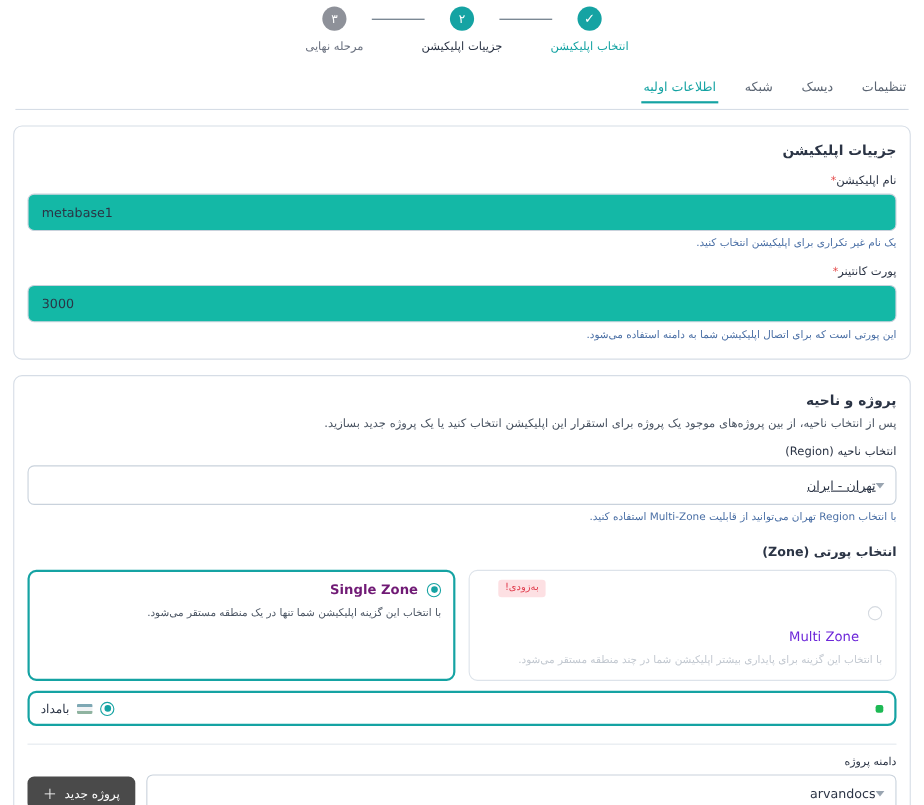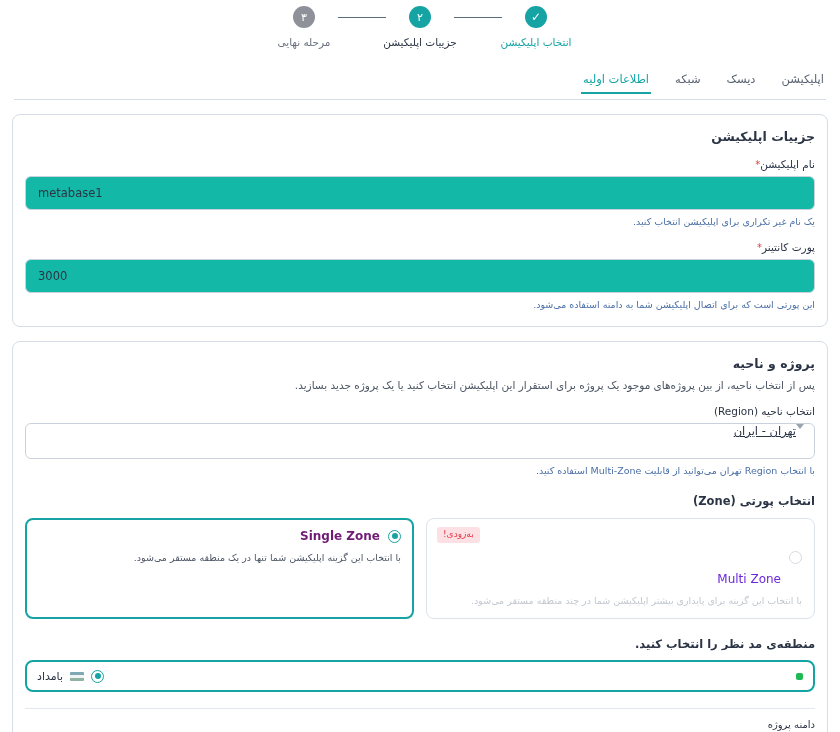--- a/index.html
+++ b/index.html
@@ -138,21 +138,21 @@
     color: #4a6fa5;
     text-align: right;
     margin-top: 6px;
   }
 
   .select-box {
     border: 1px solid #c9d2dc;
     border-radius: 6px;
     height: 34px;
     display: flex;
-    align-items: flex-start;
+    align-items: center;
     justify-content: space-between;
     padding: 0 10px;
     background: #fff;
     cursor: pointer;
     text-decoration: underline;
   }
   .select-value {
     font-size: 11.5px;
     color: #2b3445;
     flex: 1;
@@ -223,21 +223,21 @@
     box-sizing: border-box;
   }
   .radio.off { border-color: #d5dae0; }
   .radio .dot {
     width: 6px; height: 6px;
     border-radius: 50%;
     background: #15a3a3;
   }
   .badge-soon {
     position: absolute;
-    top: 8px; left: 10px;
+    top: 8px; left: 26px;
     background: #fde0e3;
     color: #e0394a;
     font-size: 9px;
     padding: 2px 6px;
     border-radius: 3px;
     line-height: 1.3;
   }
 
   
   .region-prompt {
@@ -360,21 +360,21 @@
   <div class="step">
     <div class="step-circle done">
       <span class="check-glyph">✓</span>
     </div>
     <div class="step-label teal">انتخاب اپلیکیشن</div>
   </div>
 </div>
 
 <div class="tabs-wrap">
   <div class="tabs">
-    <div class="tab">اپلیکیشن</div>
+    <div class="tab">تنظیمات</div>
     <div class="tab">دیسک</div>
     <div class="tab">شبکه</div>
     <div class="tab active">اطلاعات اولیه</div>
   </div>
   <div class="tabs-divider"></div>
 </div>
 
 <div class="card">
   <div class="card-title">جزییات اپلیکیشن</div>
 
@@ -428,21 +428,20 @@
       <div class="zone-head">
         <span class="zone-name">Single Zone</span>
         <span class="radio">
             <span class="dot"></span>
           </span>
       </div>
       <div class="zone-desc">با انتخاب این گزینه اپلیکیشن شما تنها در یک منطقه مستقر می‌شود.</div>
     </div>
   </div>
 
-  <div class="region-prompt">منطقه‌ی مد نظر را انتخاب کنید.</div>
 
   <div class="region-row">
     <span class="green-dot"></span>
     <span class="region-right">
       <span class="region-name">بامداد</span>
       <span class="flag-icon"></span>
       <span class="radio">
           <span class="dot"></span>
         </span>
     </span>

